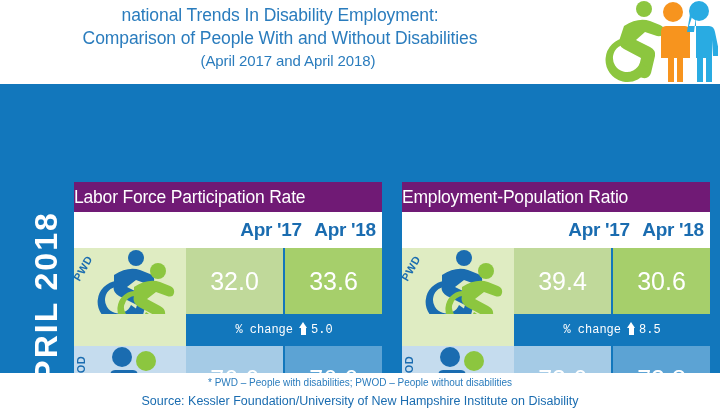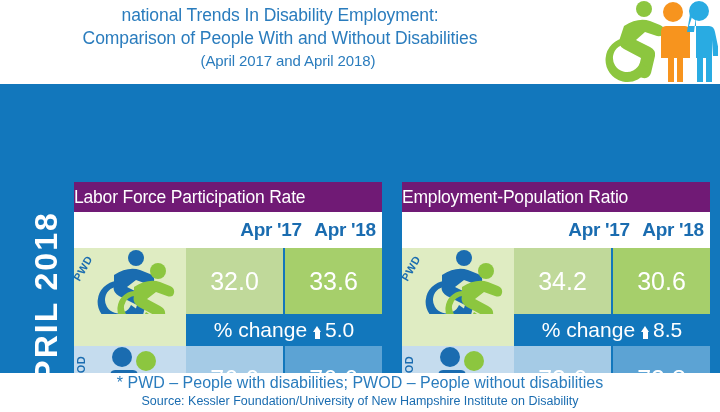--- a/index.html
+++ b/index.html
@@ -163,24 +163,25 @@
   .change-row {
     display: flex;
     height: 32px;
     background: #1277bc;
   }
   .change-spacer { width: 112px; }
   .change-pwd-spacer { background: #dfecc2; }
   .change-body {
     flex: 1;
     color: #ffffff;
-    font-size: 21px;
+    font-size: 12px;
     line-height: 32px;
     text-align: center;
     white-space: nowrap;
+    font-family: Liberation Mono, monospace;
   }
   .arrow-up {
     display: inline-block;
     width: 9px;
     height: 13px;
     position: relative;
     vertical-align: -2px;
     margin: 0 3px 0 6px;
   }
   .arrow-up::before {
@@ -203,21 +204,21 @@
   #footer {
     position: absolute;
     left: 0; top: 373px;
     width: 720px; height: 39px;
     background: #ffffff;
     text-align: center;
   }
   #footnote {
     display: block;
     color: #2a7cbd;
-    font-size: 16px;
+    font-size: 10px;
     line-height: 19px;
     white-space: nowrap;
   }
   #source {
     display: block;
     color: #1a6cb0;
     font-size: 12.5px;
     line-height: 18px;
     white-space: nowrap;
   }
@@ -334,21 +335,21 @@
             <path d="M43 33 a21 21 0 1 0 21 29 l-7 -5 a13.5 13.5 0 1 1 -11 -18.5 z"></path>
           </g>
           <g fill="#8cc63f">
             <circle cx="84" cy="23" r="8"></circle>
             <path d="M60 39 q14 -9 26 -5 l10 4 q5 2 4 7 q-1 5 -7 3 l-11 -4 l-9 7 l13 7 q6 3 5 9 l-2 9 h-9 l2 -8 l-17 -9 q-7 -4 -5 -11 z"></path>
             <path d="M60 43 a18 18 0 1 0 18 25 l-6 -4 a11.5 11.5 0 1 1 -9.5 -16 z"></path>
           </g>
         </svg>
         <span class="row-tag">PWD</span>
       </div>
-      <div class="val-cell g17">34.2</div>
+      <div class="val-cell g17">39.4</div>
       <div class="val-cell g18">30.6</div>
     </div>
 
     <div class="change-row">
       <div class="change-spacer change-pwd-spacer"></div>
       <div class="change-body">
         <span>% change</span><span class="arrow-up"></span><span>8.5</span>
       </div>
     </div>
 

